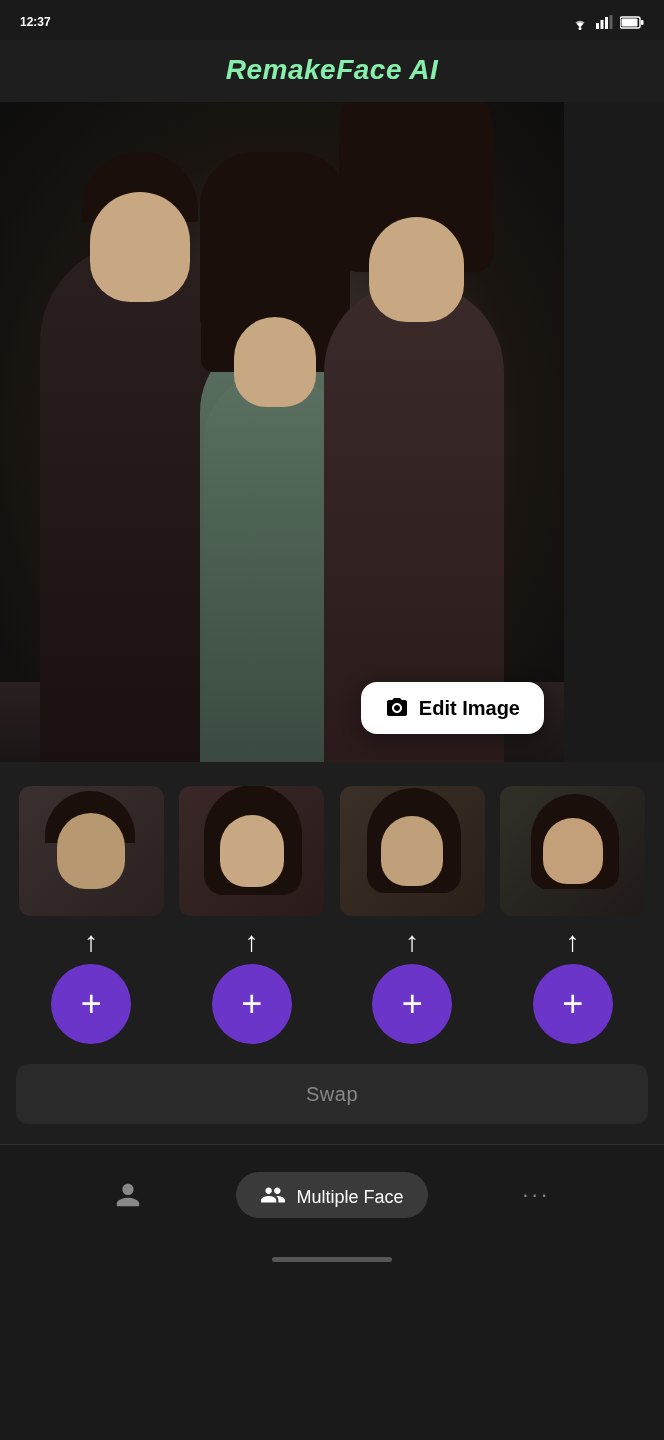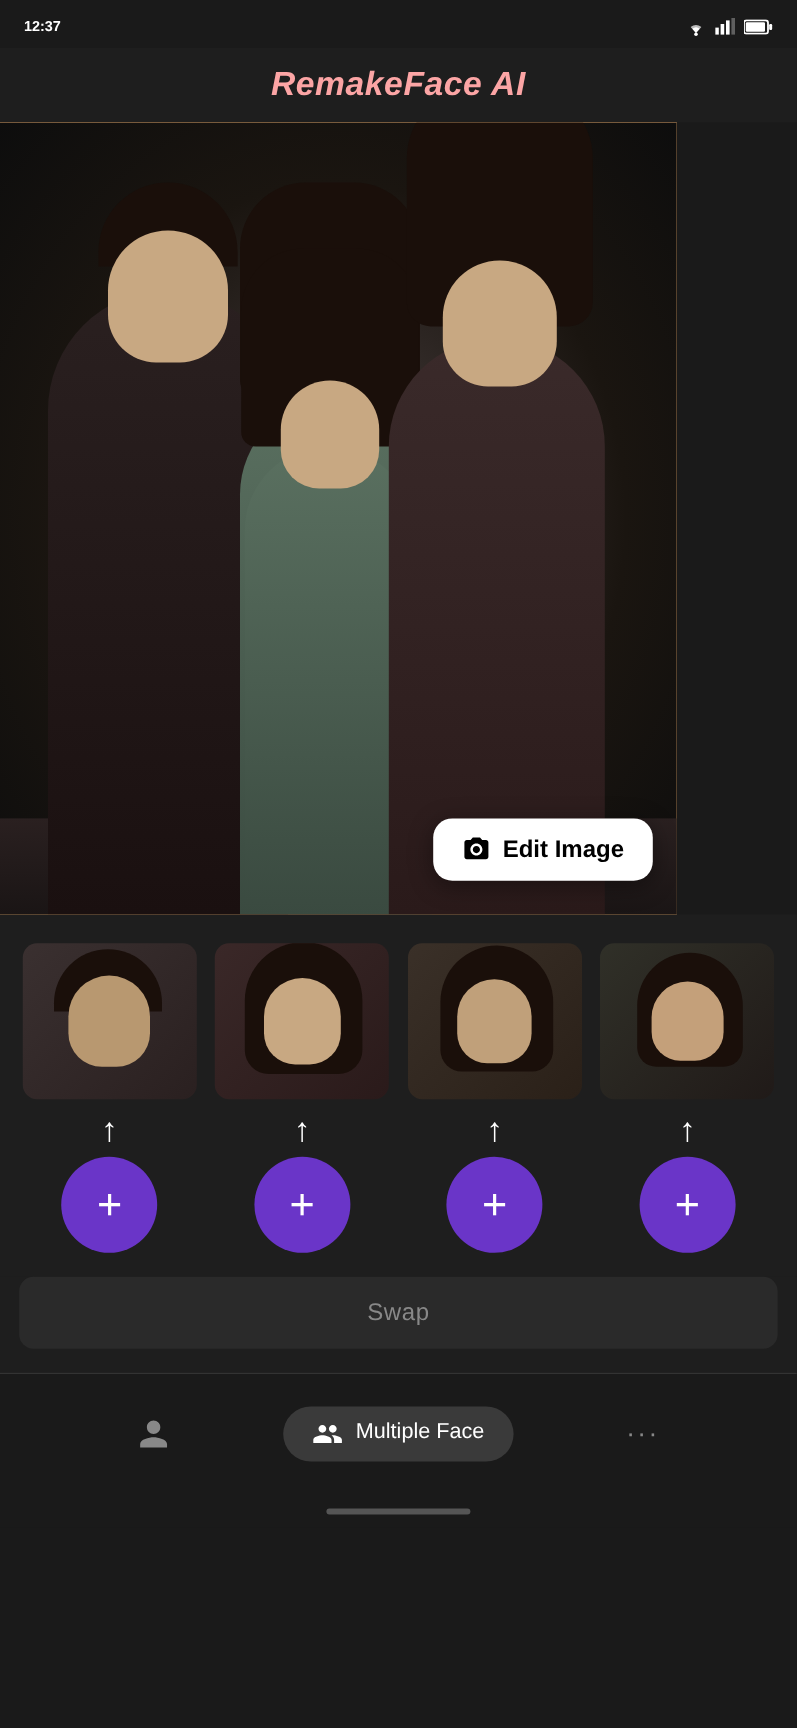--- a/index.html
+++ b/index.html
@@ -37,30 +37,30 @@
     
     .header {
       background: #1e1e1e;
       text-align: center;
       padding: 14px 0 16px;
     }
     .app-title {
       font-size: 28px;
       font-weight: 700;
       font-style: italic;
-      color: #fca5a5;
+      color: #86efac;
       letter-spacing: 0.5px;
     }
 
     
     .main-image-container {
       position: relative;
       width: 564px;
       height: 660px;
-      background: #fdba74;
+      background: #d946ef;
       overflow: hidden;
     }
 
     
     .portrait-scene {
       width: 100%;
       height: 100%;
       position: relative;
       background: radial-gradient(ellipse at center, #4a4040 0%, #1a1510 60%, #0d0d0d 100%);
       display: flex;
@@ -343,21 +343,21 @@
       gap: 4px;
       cursor: pointer;
       flex: 1;
     }
 
     .nav-item-center {
       background: #3a3a3a;
       border-radius: 30px;
       padding: 10px 24px;
       display: flex;
-      align-items: flex-start;
+      align-items: flex-end;
       gap: 10px;
       cursor: pointer;
     }
     .nav-item-center .nav-label {
       color: #fff;
       font-size: 18px;
       font-weight: 500;
     }
 
     .nav-dots {

